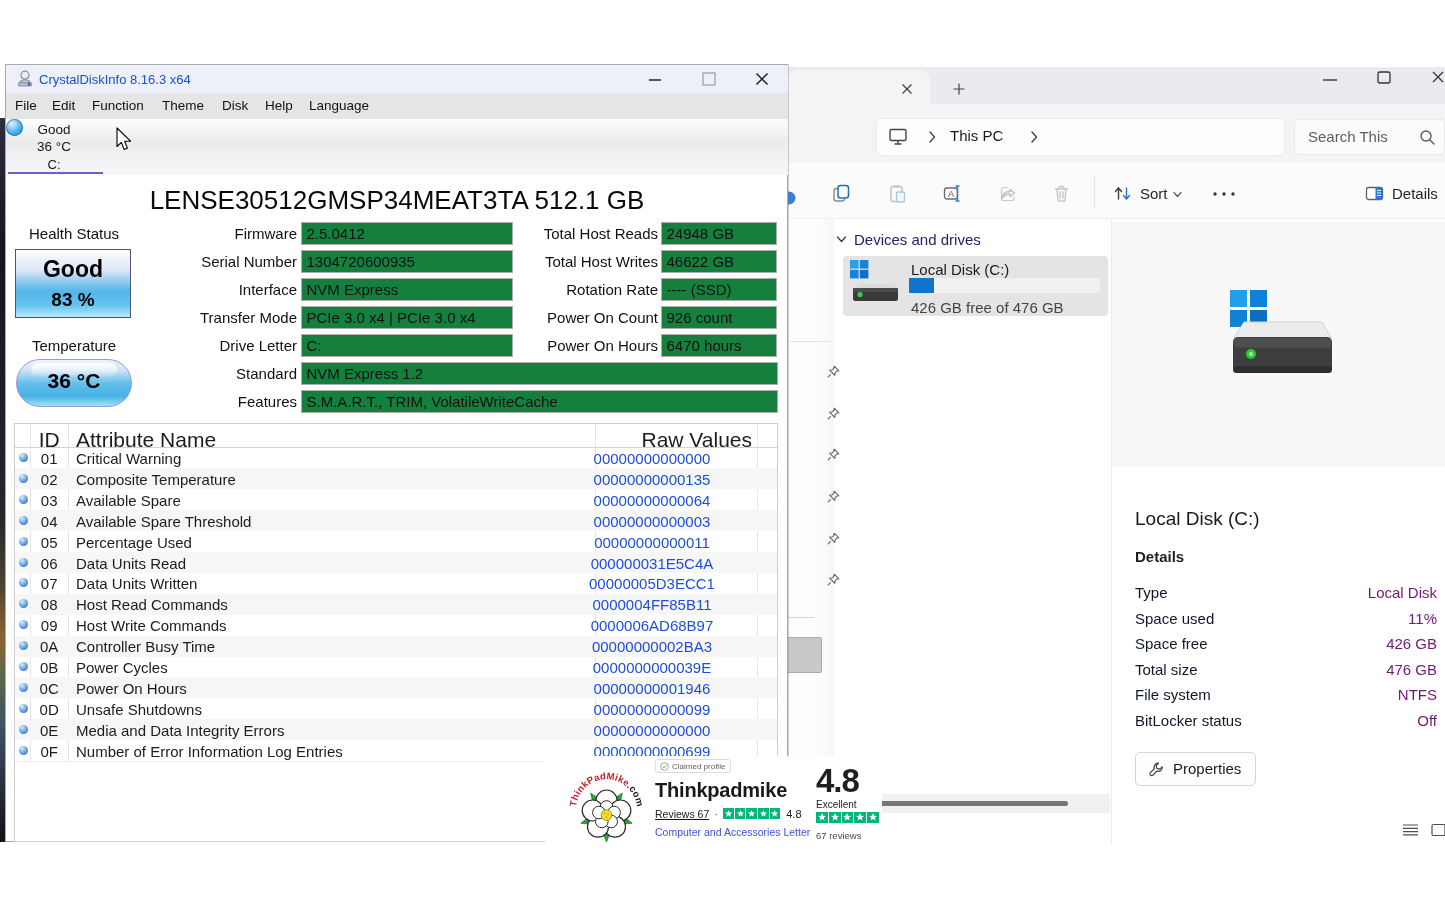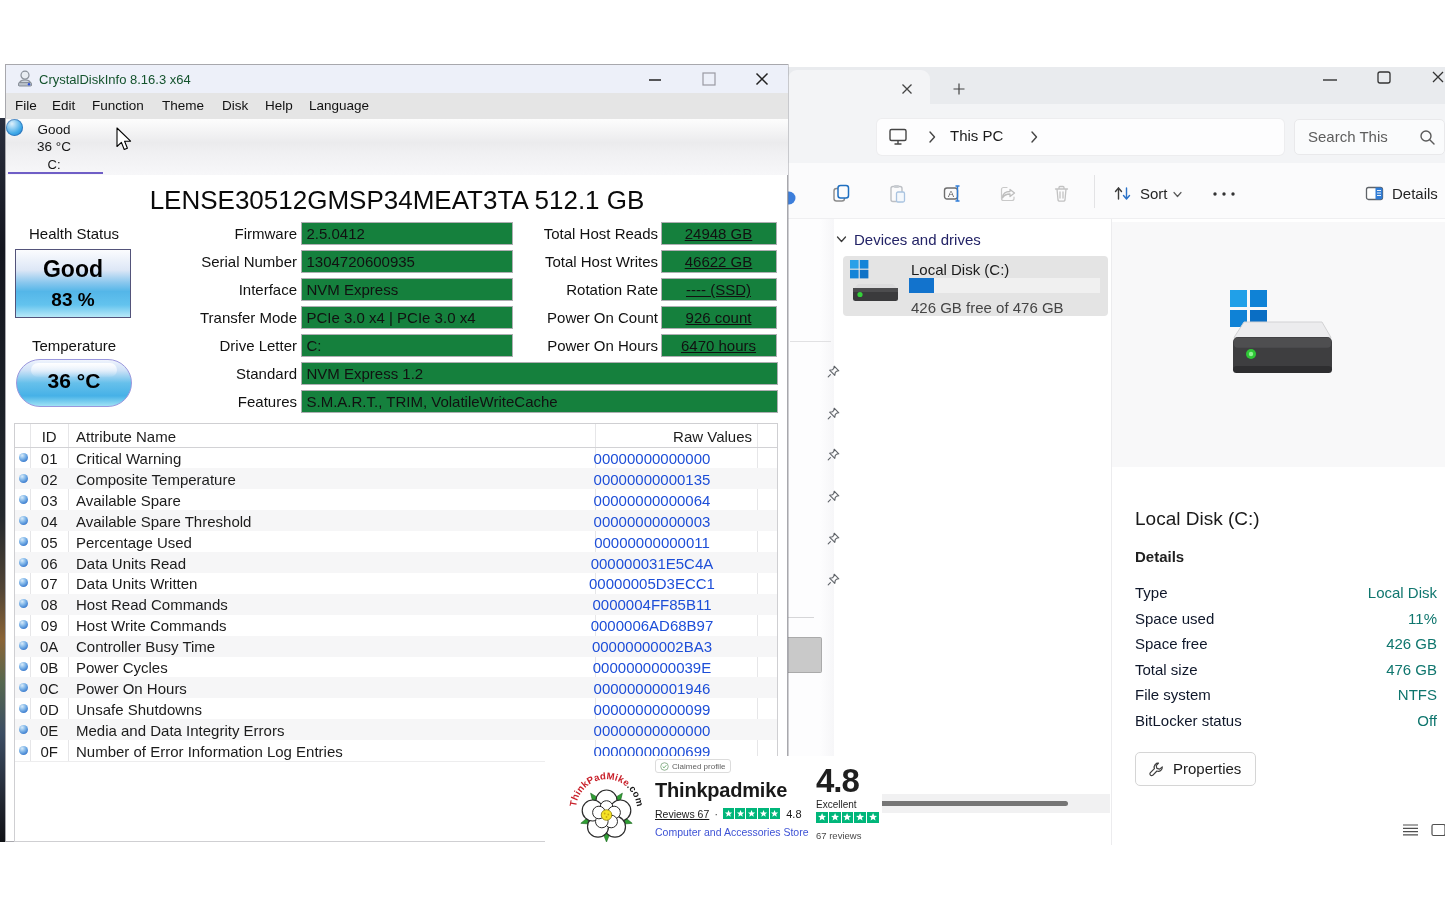--- a/index.html
+++ b/index.html
@@ -76,33 +76,33 @@
   #exp-pane-div { left:323px; top:152px; width:1px; height:626px; background:#ececee; }
 
   
   #exp-preview-block { left:324px; top:155px; width:333px; height:245px; background:#f8f8f9; }
   #exp-bigicon { position:absolute; left:118px; top:68px; width:116px; height:88px; }
   #exp-pv-title { left:347px; top:441px; font-size:19px; color:#1a1a1a; }
   #exp-pv-details { left:347px; top:481px; font-size:15px; font-weight:700; color:#1f1f1f; }
   #exp-detail-rows { left:347px; top:514px; width:302px; }
   .pv-row { position:relative; height:25.5px; }
   .pv-label { position:absolute; left:0; top:3px; font-size:15px; color:#0f172a; }
-  .pv-value { position:absolute; right:0; top:3px; font-size:15px; color:#0f766e; }
+  .pv-value { position:absolute; right:0; top:3px; font-size:15px; color:#701a75; }
   #exp-props-btn { left:347px; top:685px; width:121px; height:34px; background:#fefefe; border:1px solid #d5d5d5; border-radius:5px; }
   #exp-props-icon { position:absolute; left:12px; top:8px; width:17px; height:17px; }
   #exp-props-label { position:absolute; left:37px; top:7px; font-size:15px; color:#1b1b1b; }
   #exp-status-list { left:614px; top:756px; width:17px; height:14px; }
   #exp-status-view { left:643px; top:755px; width:15px; height:16px; }
 
   
   #cdi { left:5px; top:64px; width:783px; height:778px; background:#fff;
          border:1px solid #a8a8ad; box-shadow:1px 0 0 rgba(120,120,130,.35); }
   #cdi-titlebar { left:0; top:0; width:782px; height:28px; background:#edf0f9; }
   #cdi-app-icon { left:10px; top:4px; width:19px; height:19px; }
-  #cdi-title { left:33px; top:7px; font-size:13px; color:#14532d; }
+  #cdi-title { left:33px; top:7px; font-size:13px; color:#1d4ed8; }
   #cdi-min { left:640px; top:5px; width:18px; height:18px; }
   #cdi-max { left:694px; top:5px; width:18px; height:18px; }
   #cdi-close { left:747px; top:5px; width:18px; height:18px; }
   #cdi-menubar { left:0; top:28px; width:782px; height:26px; background:#e5e5e5; }
   #cdi-menubar span { position:absolute; top:5px; font-size:13.5px; color:#111; }
   #cdi-menubar span:nth-child(1){ left:9px; }
   #cdi-menubar span:nth-child(2){ left:46px; }
   #cdi-menubar span:nth-child(3){ left:86px; }
   #cdi-menubar span:nth-child(4){ left:156px; }
   #cdi-menubar span:nth-child(5){ left:216px; }
@@ -148,31 +148,31 @@
   #cdi-fields-mid .fld-row:nth-child(3){ top:213px;text-decoration:underline; }
   #cdi-fields-mid .fld-row:nth-child(4){ top:241px; }
   #cdi-fields-mid .fld-row:nth-child(5){ top:269px; }
   #cdi-fields-mid .fld-row:nth-child(6){ top:297px; }
   #cdi-fields-mid .fld-row:nth-child(7){ top:325px; }
   #cdi-fields-mid .fld-row:nth-child(6) .fld-box,
   #cdi-fields-mid .fld-row:nth-child(7) .fld-box { width:477px; }
   
   #cdi-fields-right .fld-row { left:430px; width:347px; }
   #cdi-fields-right .fld-label { right:125px; }
-  #cdi-fields-right .fld-box { left:224.5px; width:116px; text-align:center;text-decoration:underline; }
+  #cdi-fields-right .fld-box { left:224.5px; width:116px; text-align:left; }
   #cdi-fields-right .fld-row:nth-child(1){ top:157px; }
   #cdi-fields-right .fld-row:nth-child(2){ top:185px; }
   #cdi-fields-right .fld-row:nth-child(3){ top:213px; }
   #cdi-fields-right .fld-row:nth-child(4){ top:241px; }
   #cdi-fields-right .fld-row:nth-child(5){ top:269px; }
 
   
   #cdi-table { left:8px; top:358px; width:764px; height:419px; border:1px solid #cfcfd2; background:#fff; }
   #cdi-thead { position:absolute; left:0; top:0; width:100%; height:23.6px; border-bottom:1px solid #d2d2d5; }
-  .th { position:absolute; top:4px; font-size:15px; color:#1c1c1c; }
+  .th { position:absolute; top:4px; font-size:21px; color:#1c1c1c; }
   #th-id { left:15.4px; width:37.6px; text-align:center; }
   #th-name { left:61px; }
   #th-raw { right:25px; width:160px; text-align:right; }
   .col-line { position:absolute; top:0; width:1px; height:337px; background:#e6e6e8; }
   #cl-1 { left:15.4px; } #cl-2 { left:53px; } #cl-3 { left:579.7px; } #cl-4 { left:741.5px; }
   #cdi-rows { position:absolute; left:0; top:23.6px; width:100%; border-bottom:1px solid #ededee; }
   .smart-row { position:relative; width:100%; height:20.9px; }
   .smart-row:nth-child(even) { background:#f6f6f7; }
   .sdot { position:absolute; left:3.5px; top:5.5px; width:9px; height:9px; border-radius:50%;
     background:radial-gradient(circle at 35% 28%, #d9ecfa 0%, #7db4e8 40%, #3f7fd0 75%, #2a5ea8 100%); }
@@ -764,21 +764,21 @@
             </svg>
           </span>
           <span class="st" style="background: rgb(0, 182, 122);">
             <svg viewBox="0 0 24 24">
               <path fill="#fff" d="M12 2.6 L14.6 9 L21.4 9.4 L16.2 13.6 L17.9 20.2 L12 16.6 L6.1 20.2 L7.8 13.6 L2.6 9.4 L9.4 9 Z"></path>
             </svg>
           </span>
         </span>
       <span id="badge-score-sm">4.8</span>
     </div>
-    <div id="badge-store">Computer and Accessories Store</div>
+    <div id="badge-store">Computer and Accessories Letter</div>
     <div id="badge-right">
       <div id="badge-big-score">4.8</div>
       <div id="badge-excellent">Excellent</div>
       <span class="stars stars-lg" id="badge-stars-lg">
           <span class="st" style="background: rgb(0, 182, 122);">
             <svg viewBox="0 0 24 24">
               <path fill="#fff" d="M12 2.6 L14.6 9 L21.4 9.4 L16.2 13.6 L17.9 20.2 L12 16.6 L6.1 20.2 L7.8 13.6 L2.6 9.4 L9.4 9 Z"></path>
             </svg>
           </span>
           <span class="st" style="background: rgb(0, 182, 122);">

